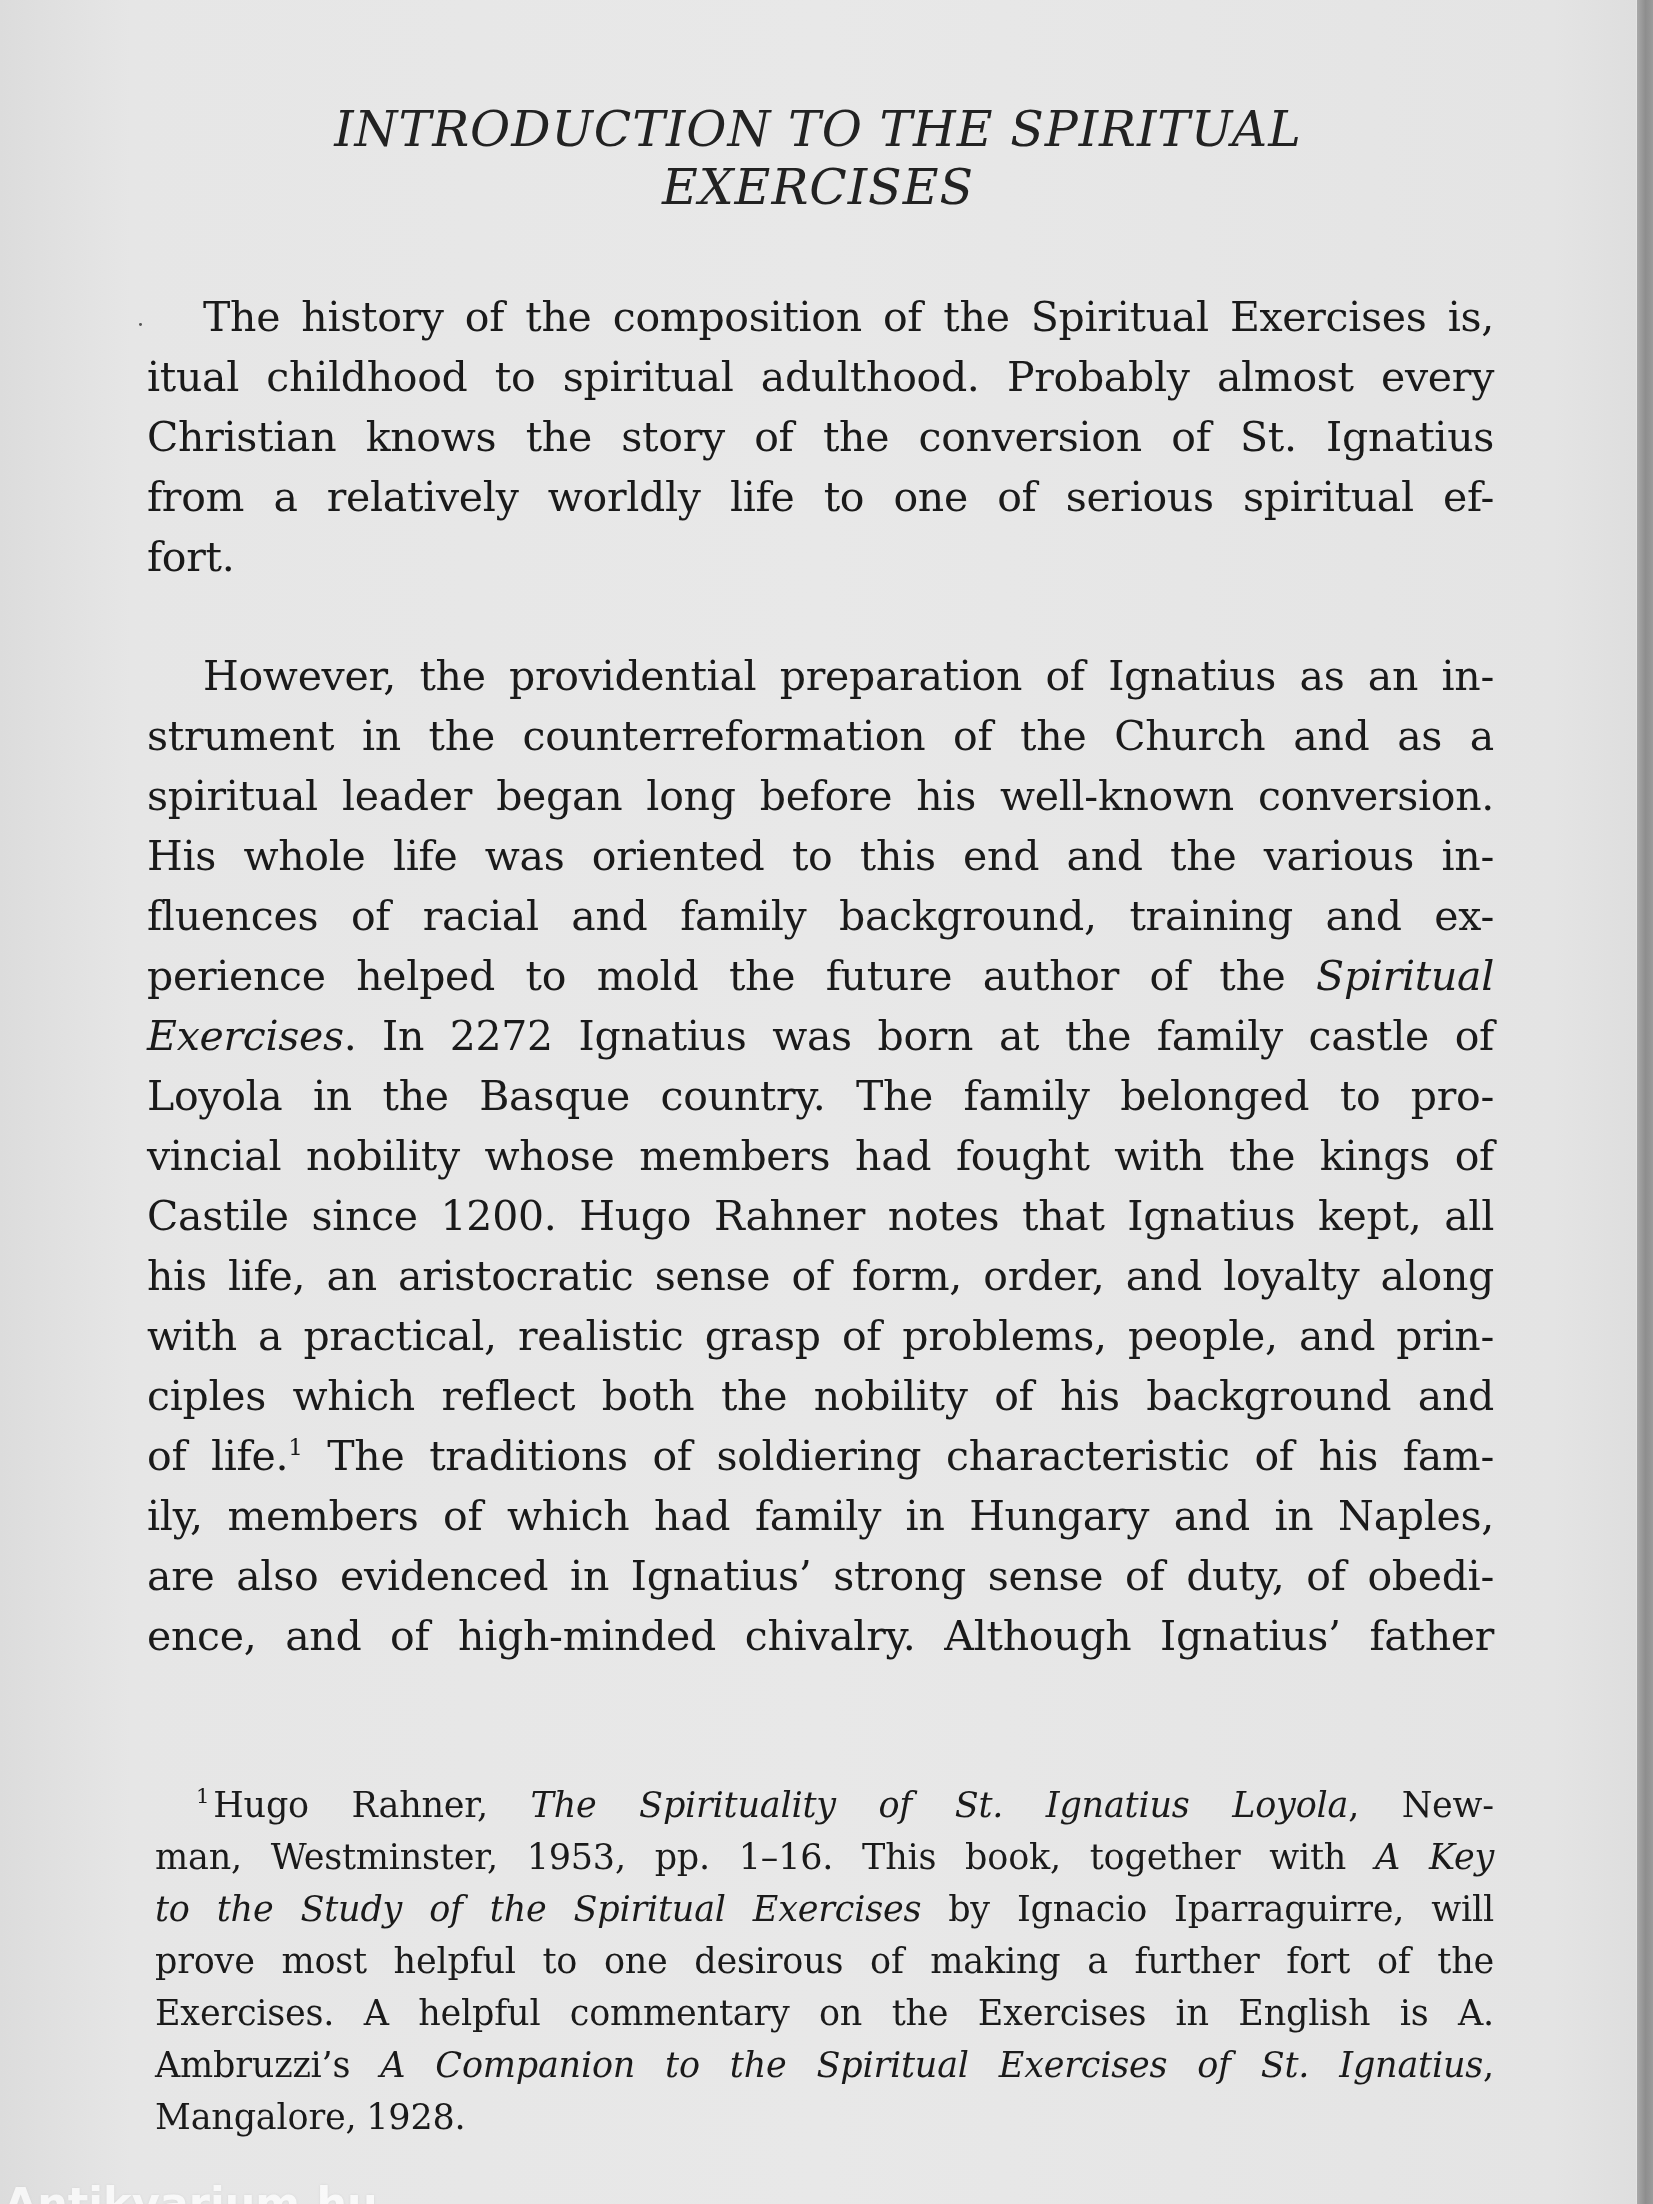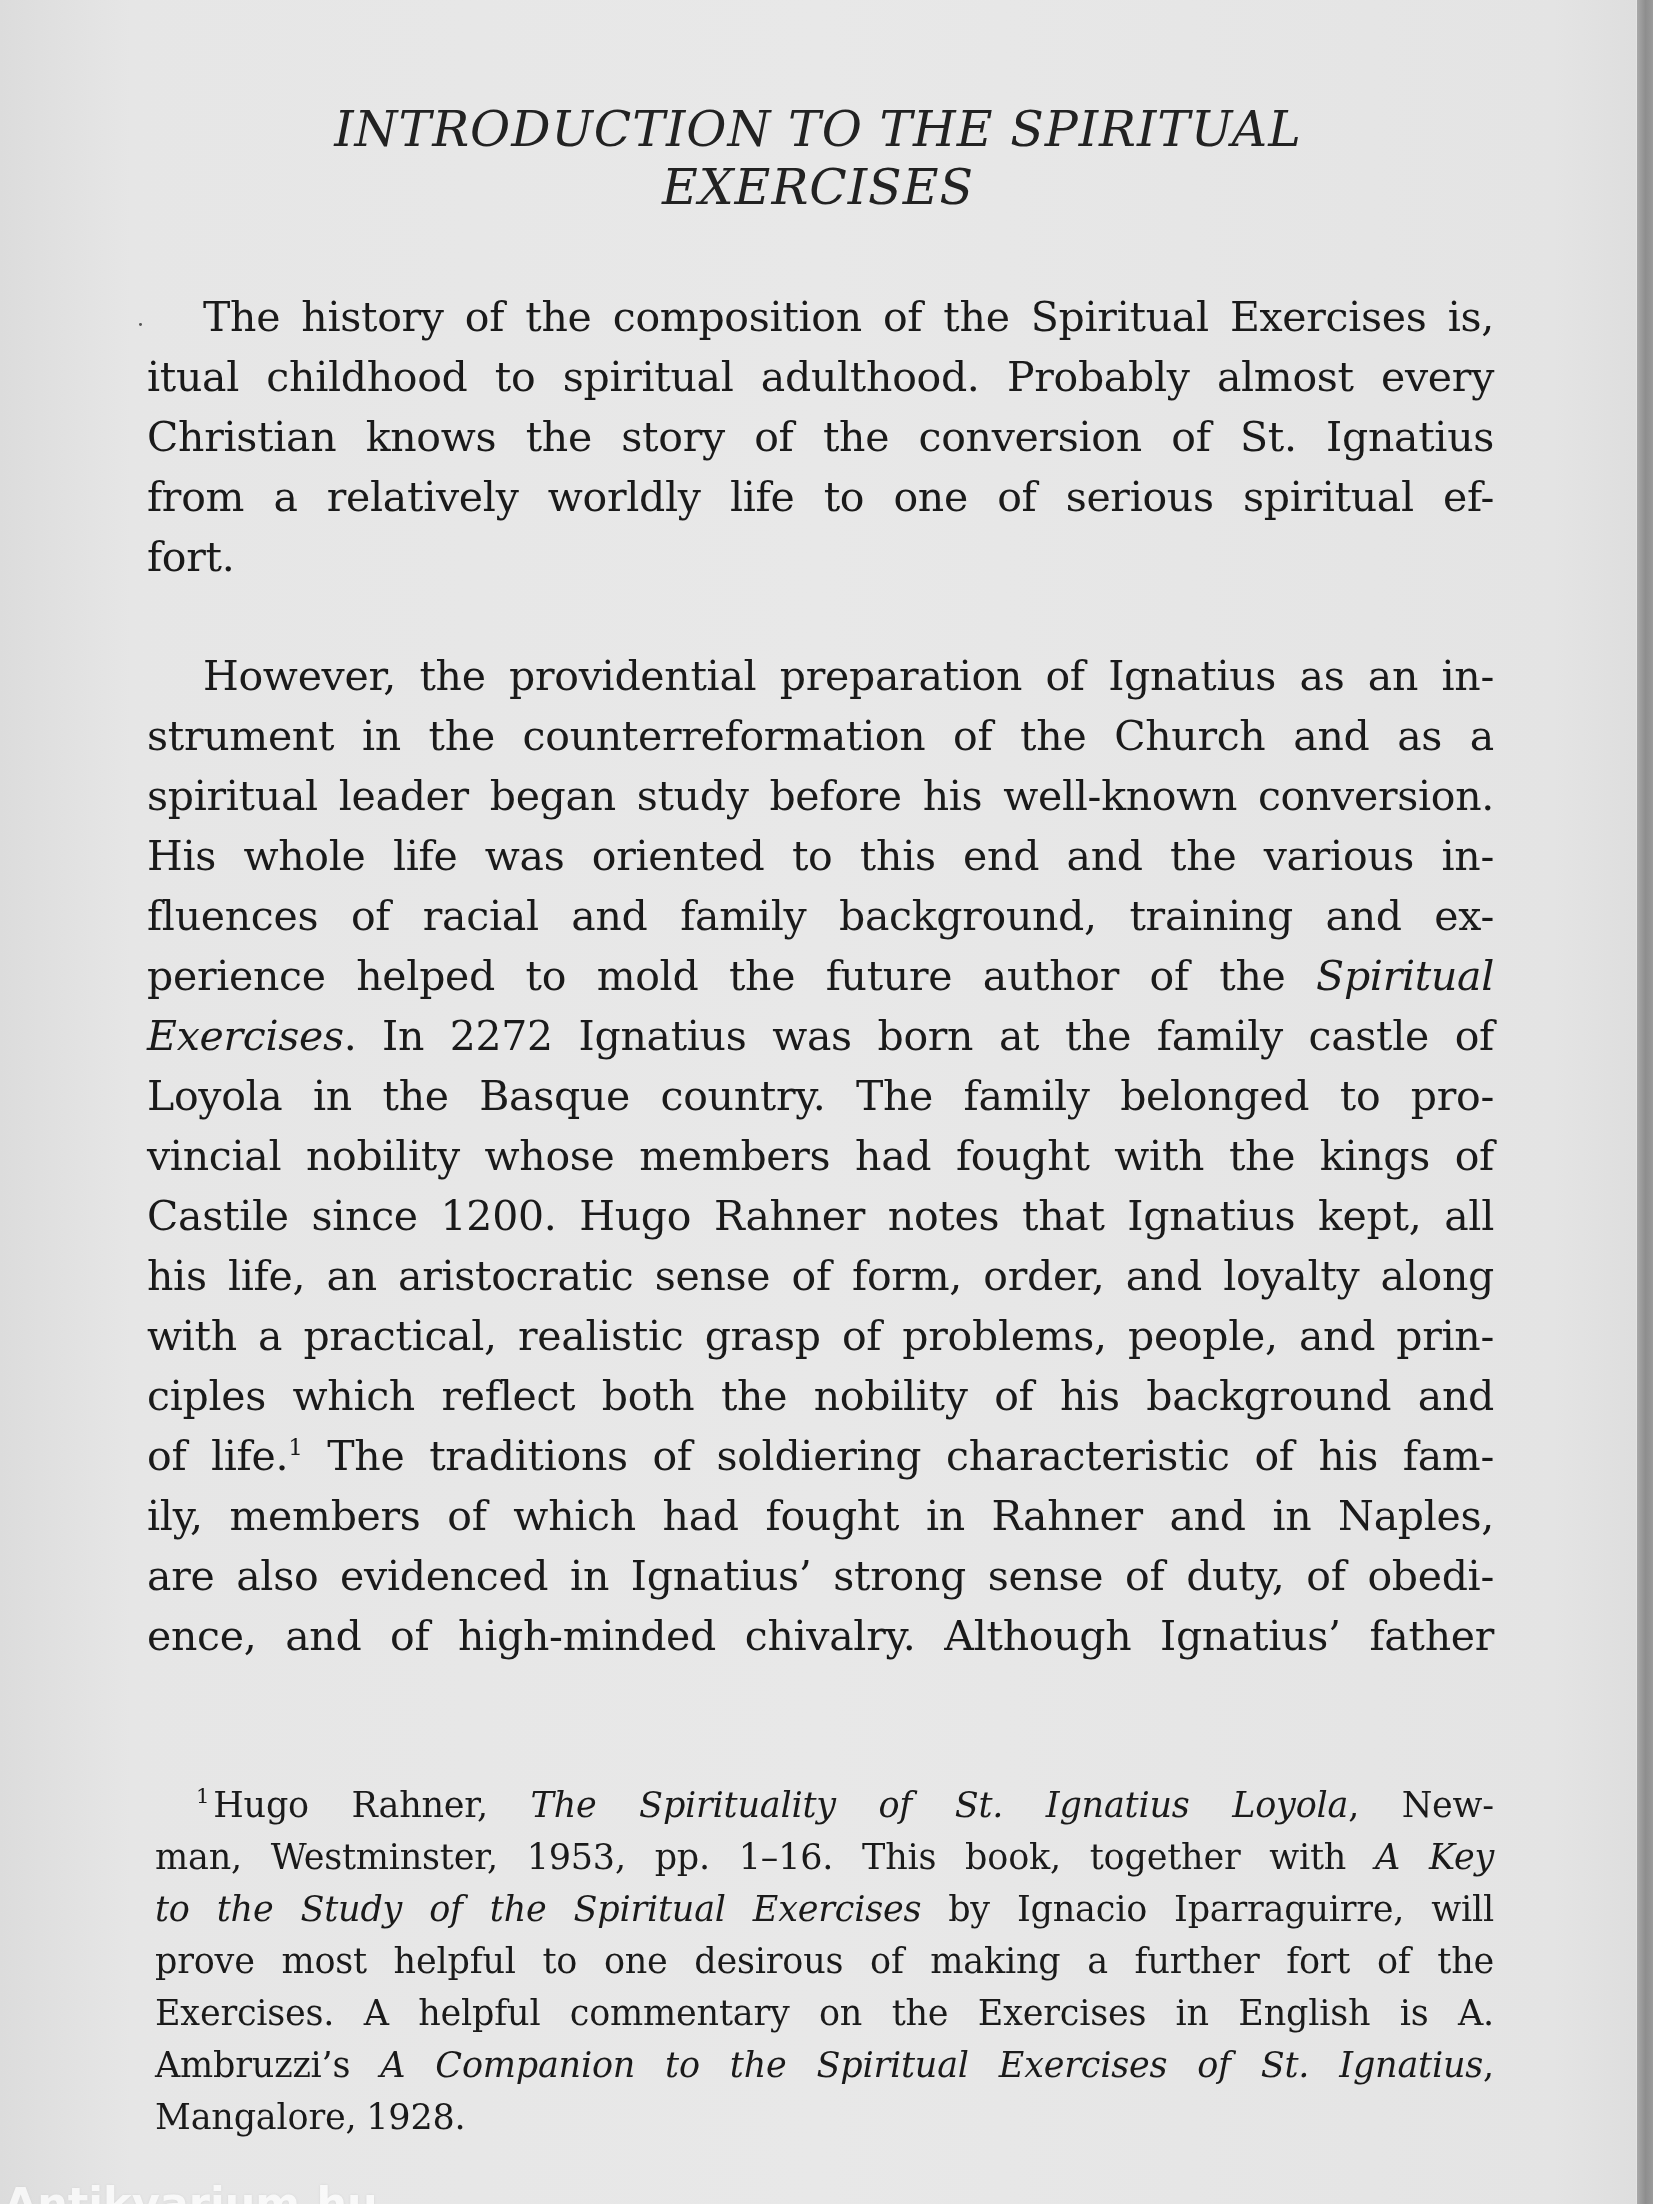--- a/index.html
+++ b/index.html
@@ -69,33 +69,33 @@
     <div class="line indent"><span>The history of the composition of the Spiritual Exercises is,</span></div>
     <div class="line"><span>itual childhood to spiritual adulthood. Probably almost every</span></div>
     <div class="line"><span>Christian knows the story of the conversion of St. Ignatius</span></div>
     <div class="line"><span>from a relatively worldly life to one of serious spiritual ef-</span></div>
     <div class="line last"><span>fort.</span></div>
   </div>
 
   <div class="body-text para2">
     <div class="line indent"><span>However, the providential preparation of Ignatius as an in-</span></div>
     <div class="line"><span>strument in the counterreformation of the Church and as a</span></div>
-    <div class="line"><span>spiritual leader began study before his well-known conversion.</span></div>
+    <div class="line"><span>spiritual leader began long before his well-known conversion.</span></div>
     <div class="line"><span>His whole life was oriented to this end and the various in-</span></div>
     <div class="line"><span>fluences of racial and family background, training and ex-</span></div>
     <div class="line"><span>perience helped to mold the future author of the </span><span class="it">Spiritual</span></div>
     <div class="line"><span class="it">Exercises</span><span>. In 2272 Ignatius was born at the family castle of</span></div>
     <div class="line"><span>Loyola in the Basque country. The family belonged to pro-</span></div>
     <div class="line"><span>vincial nobility whose members had fought with the kings of</span></div>
     <div class="line"><span>Castile since 1200. Hugo Rahner notes that Ignatius kept, all</span></div>
     <div class="line"><span>his life, an aristocratic sense of form, order, and loyalty along</span></div>
     <div class="line"><span>with a practical, realistic grasp of problems, people, and prin-</span></div>
     <div class="line"><span>ciples which reflect both the nobility of his background and</span></div>
     <div class="line"><span>of life.</span><sup class="fnref">1</sup><span> The traditions of soldiering characteristic of his fam-</span></div>
-    <div class="line"><span>ily, members of which had fought in Rahner and in Naples,</span></div>
+    <div class="line"><span>ily, members of which had family in Hungary and in Naples,</span></div>
     <div class="line"><span>are also evidenced in Ignatius’ strong sense of duty, of obedi-</span></div>
     <div class="line"><span>ence, and of high-minded chivalry. Although Ignatius’ father</span></div>
   </div>
 
   <div class="footnotes">
     <div class="fline indent"><sup class="fnmark">1</sup><span>Hugo Rahner, </span><span class="it">The Spirituality of St. Ignatius Loyola</span><span>, New-</span></div>
     <div class="fline"><span>man, Westminster, 1953, pp. 1–16. This book, together with </span><span class="it">A Key</span></div>
     <div class="fline"><span class="it">to the Study of the Spiritual Exercises</span><span> by Ignacio Iparraguirre, will</span></div>
     <div class="fline"><span>prove most helpful to one desirous of making a further fort of the</span></div>
     <div class="fline"><span>Exercises. A helpful commentary on the Exercises in English is A.</span></div>

